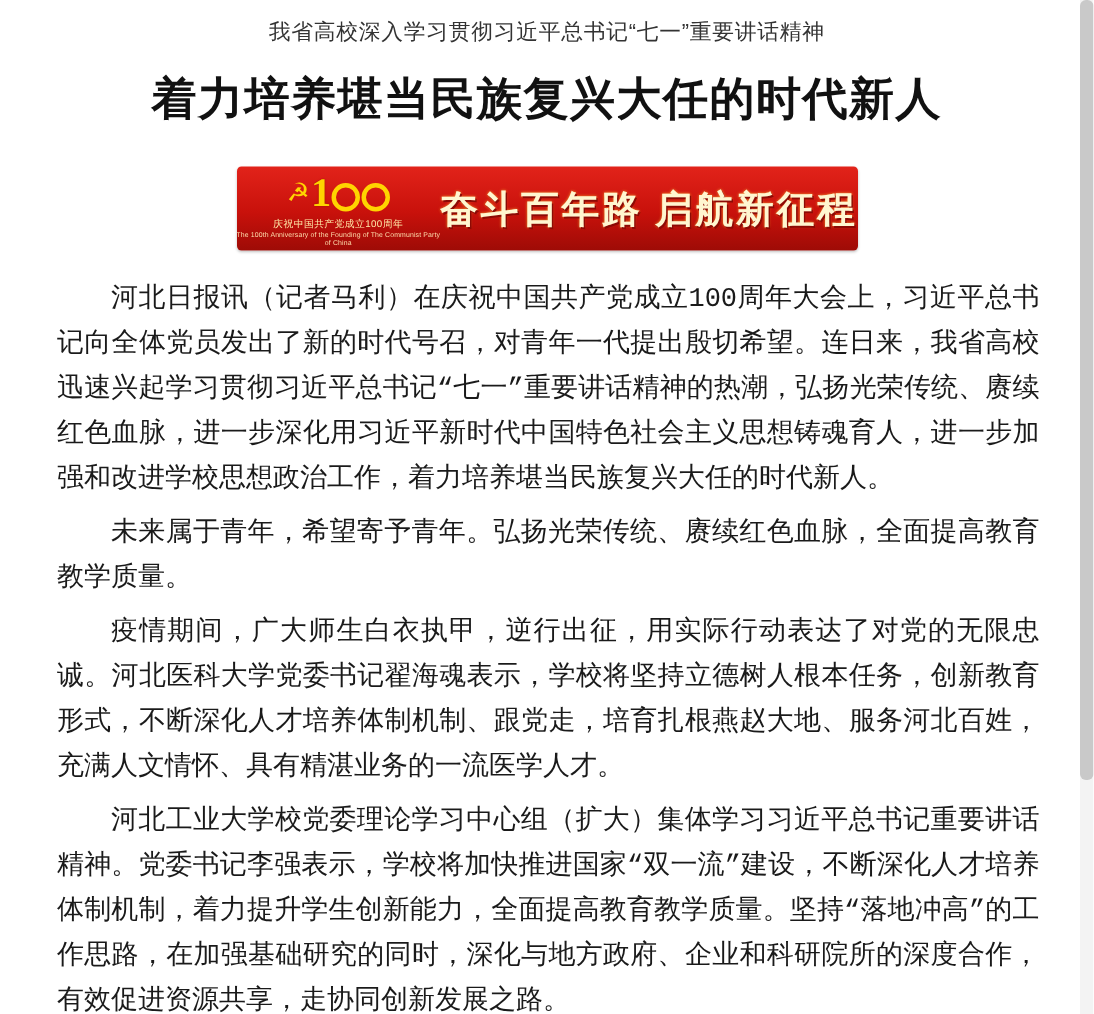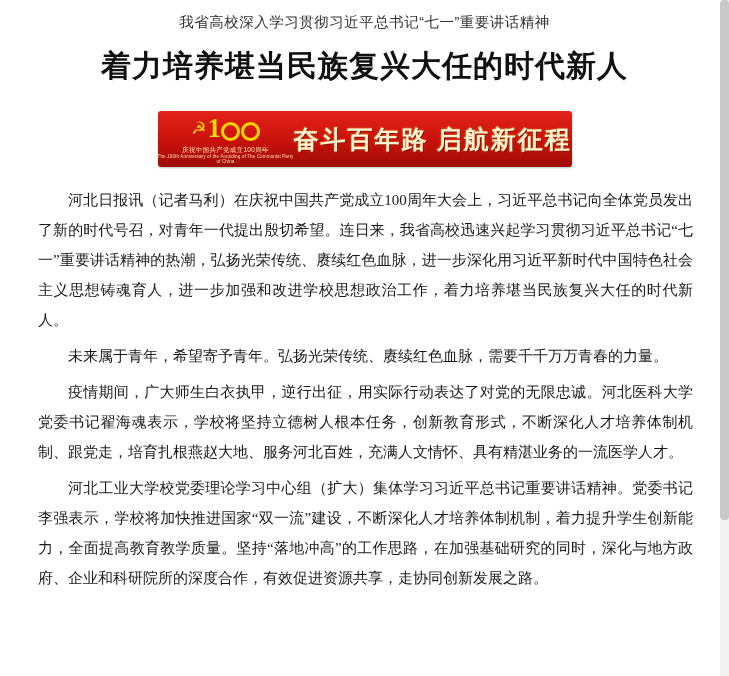--- a/index.html
+++ b/index.html
@@ -130,28 +130,28 @@
     font-weight: bold;
     color: #fff6d0;
     letter-spacing: 2px;
     text-shadow: 1px 1px 0 #8d0a05, 0 0 2px rgba(255,200,60,0.8);
     white-space: nowrap;
   }
   .body-area {
     padding: 0 36px 0 38px;
   }
   p.para {
-    font-size: 15px;
+    font-size: 18px;
     line-height: 30px;
     color: #1a1a1a;
     text-align: justify;
     text-justify: inter-ideograph;
     margin: 0 0 6px 0;
     text-indent: 2em;
-    font-family: Liberation Serif, serif;
+    font-family: Liberation Mono, monospace;
   }
   .scrollbar {
     position: absolute;
     top: 0;
     right: 0;
     width: 9px;
     height: 676px;
     background: #f3f3f3;
   }
   .scrollbar .thumb {
@@ -184,21 +184,21 @@
         <div class="en-sub">The 100th Anniversary of the Founding of The Communist Party of China</div>
       </div>
       <div class="banner-right">
         <span class="banner-slogan">奋斗百年路 启航新征程</span>
       </div>
     </div>
   </div>
 
   <div class="body-area">
     <p class="para">河北日报讯（记者马利）在庆祝中国共产党成立100周年大会上，习近平总书记向全体党员发出了新的时代号召，对青年一代提出殷切希望。连日来，我省高校迅速兴起学习贯彻习近平总书记“七一”重要讲话精神的热潮，弘扬光荣传统、赓续红色血脉，进一步深化用习近平新时代中国特色社会主义思想铸魂育人，进一步加强和改进学校思想政治工作，着力培养堪当民族复兴大任的时代新人。</p>
-    <p class="para">未来属于青年，希望寄予青年。弘扬光荣传统、赓续红色血脉，需要千千万万青春的力量。</p>
+    <p class="para">未来属于青年，希望寄予青年。弘扬光荣传统、赓续红色血脉，全面提高教育教学质量。</p>
     <p class="para">疫情期间，广大师生白衣执甲，逆行出征，用实际行动表达了对党的无限忠诚。河北医科大学党委书记翟海魂表示，学校将坚持立德树人根本任务，创新教育形式，不断深化人才培养体制机制、跟党走，培育扎根燕赵大地、服务河北百姓，充满人文情怀、具有精湛业务的一流医学人才。</p>
     <p class="para">河北工业大学校党委理论学习中心组（扩大）集体学习习近平总书记重要讲话精神。党委书记李强表示，学校将加快推进国家“双一流”建设，不断深化人才培养体制机制，着力提升学生创新能力，全面提高教育教学质量。坚持“落地冲高”的工作思路，在加强基础研究的同时，深化与地方政府、企业和科研院所的深度合作，有效促进资源共享，走协同创新发展之路。</p>
   </div>
 
   <div class="scrollbar">
     <div class="thumb"></div>
   </div>
 
 </div>
 

